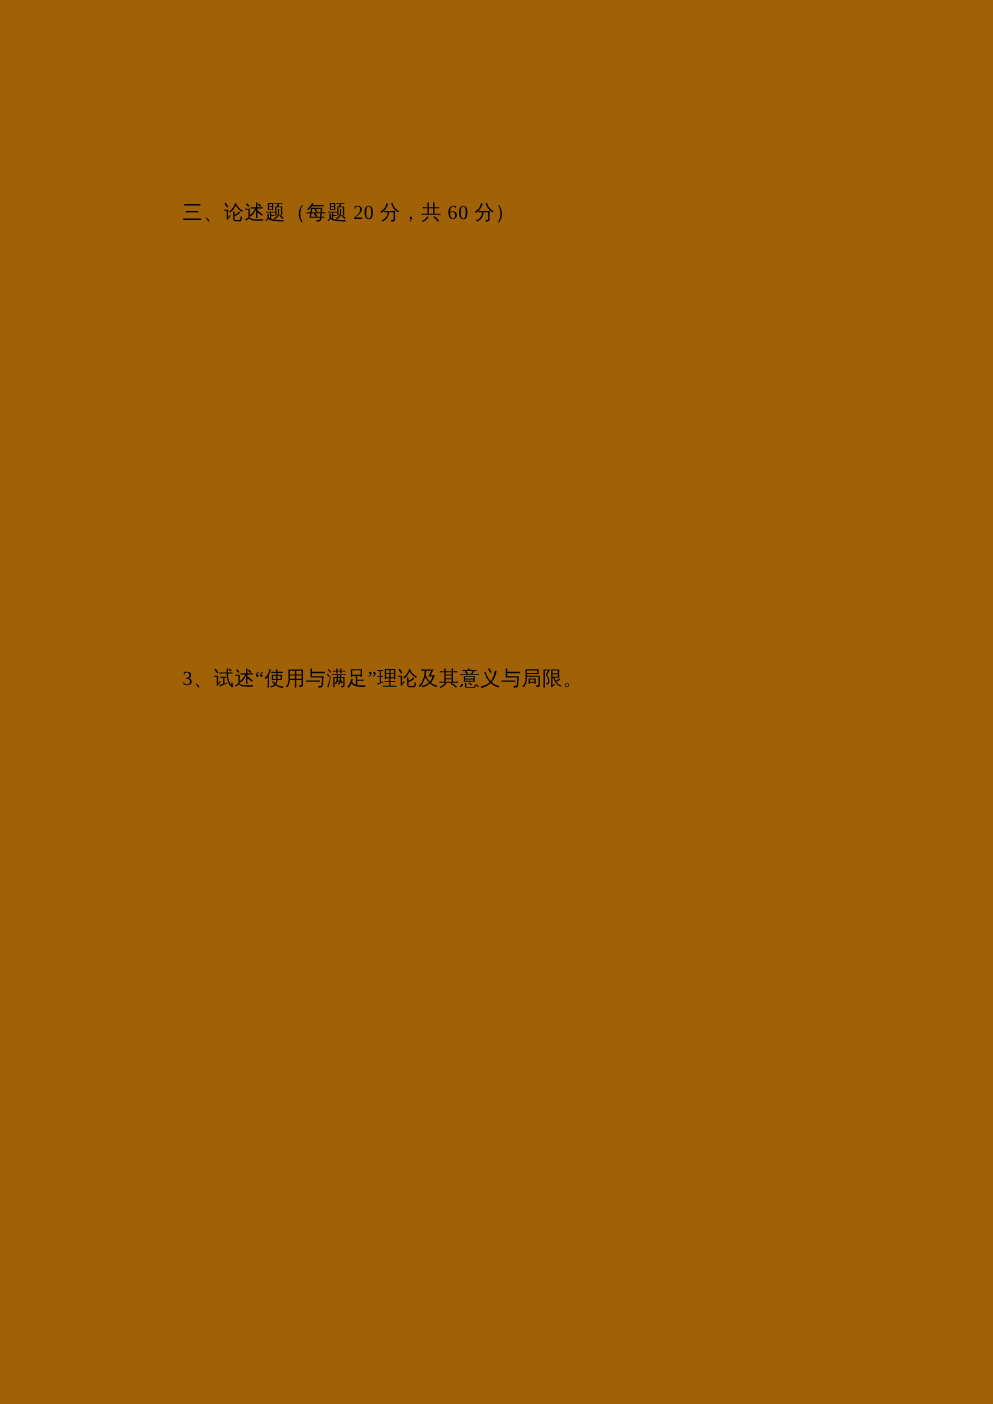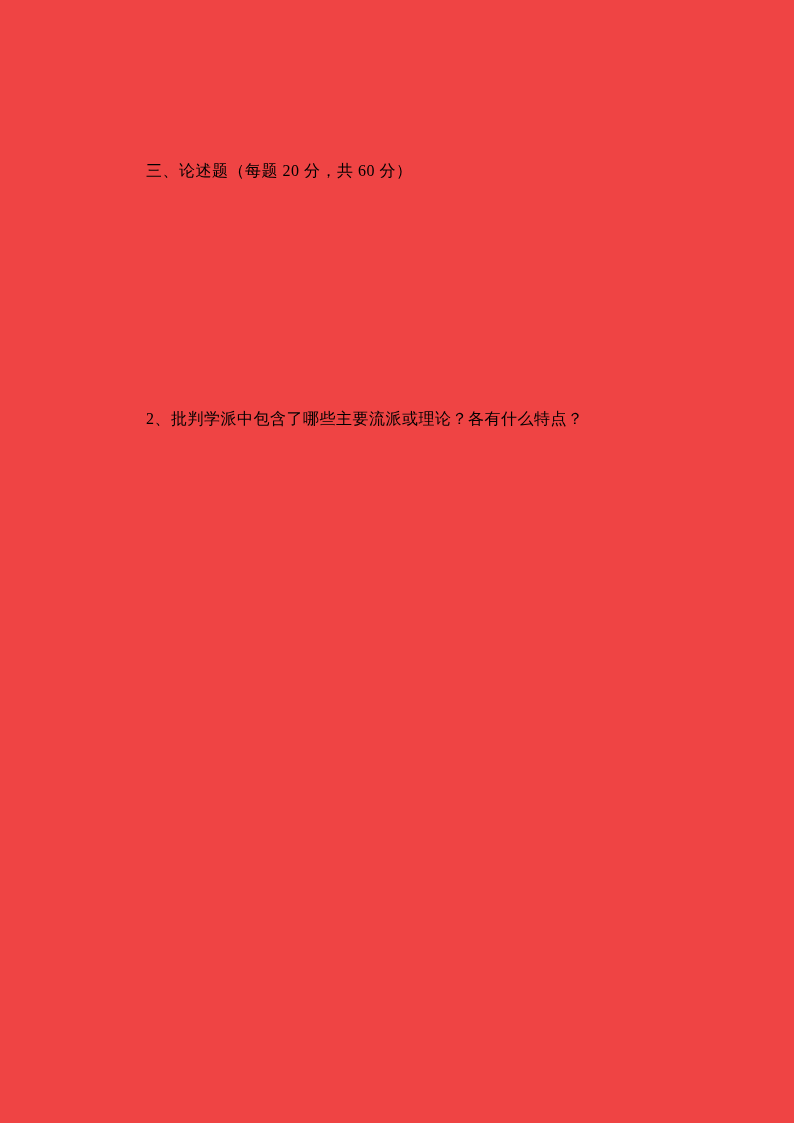--- a/index.html
+++ b/index.html
@@ -4,21 +4,21 @@
 <style>
   html, body {
     margin: 0;
     padding: 0;
     background: #ffffff;
   }
   .page {
     position: relative;
     width: 794px;
     height: 1123px;
-    background: #ef4444;
+    background: #a16207;
     overflow: hidden;
     font-family: "Liberation Serif", "DejaVu Serif", serif;
     color: #000000;
   }
   .doc-line {
     position: absolute;
     left: 146px;
     right: 90px;
     font-size: 16px;
     line-height: 19px;
@@ -30,15 +30,15 @@
   .question-2 { top: 409px; }
   .question-3 { top: 534px; }
 </style>
 </head>
 <body>
 
 <div class="page">
   <div class="doc-line section-heading">三、论述题（每题 20 分，共 60 分）</div>
 
 
-  <div class="doc-line question-2">2、批判学派中包含了哪些主要流派或理论？各有什么特点？</div>
 
+  <div class="doc-line question-3">3、试述“使用与满足”理论及其意义与局限。</div>
 </div>
 
 </body></html>

